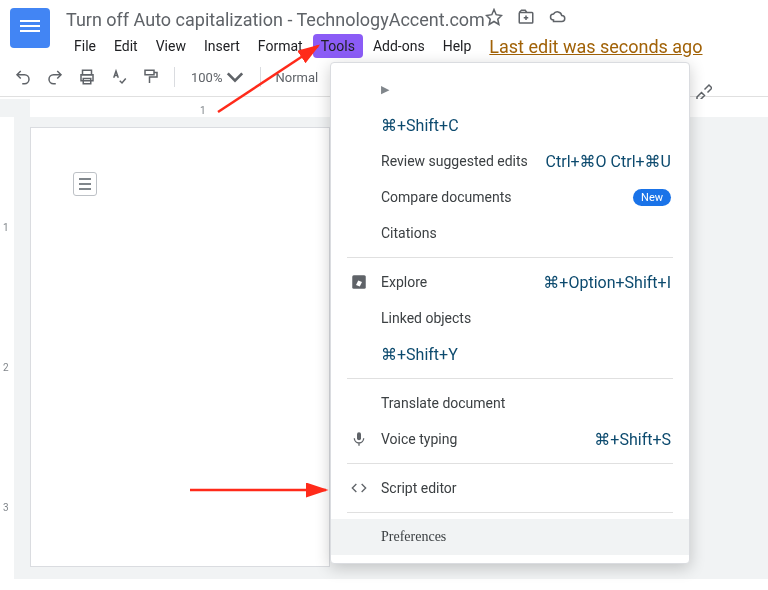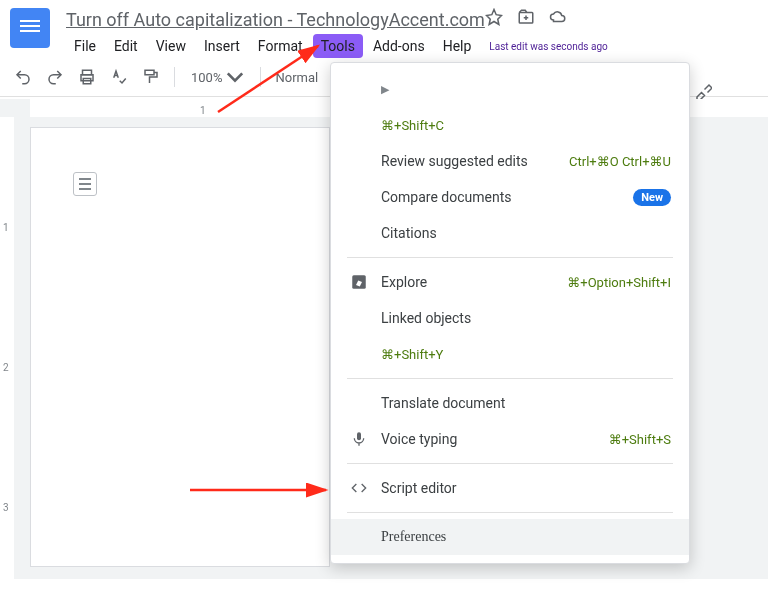--- a/index.html
+++ b/index.html
@@ -30,41 +30,41 @@
     position: absolute;
     left: 10px; right: 10px; top: 12px;
     height: 2px; background: #fff; box-shadow: 0 5px 0 #fff, 0 10px 0 #fff;
   }
   .title-area { flex: 1; }
   .doc-title {
     font-size: 18px;
     color: #5f6368;
     display: flex;
     align-items: center;
-    text-decoration: underline;
   }
   .title-icons { display: flex; gap: 14px; color: #5f6368; }
   .title-icons svg { width: 18px; height: 18px; }
   .menubar {
     display: flex;
     gap: 2px;
     margin-top: 4px;
     font-size: 14px;
     align-items: center;
   }
   .menubar-item {
     padding: 4px 8px;
     border-radius: 4px;
     cursor: pointer;
   }
   .menubar-item.active { background: #8b5cf6; }
   .last-edit {
     margin-left: 8px;
-    color: #4c1d95;
-    font-size: 10px;
+    color: #a16207;
+    text-decoration: underline;
+    font-size: 18px;
   }
   .toolbar {
     display: flex;
     align-items: center;
     padding: 6px 10px;
     border-bottom: 1px solid #e0e0e0;
     gap: 6px;
     font-size: 13px;
     color: #5f6368;
   }
@@ -120,25 +120,25 @@
   .menu-item {
     display:flex; align-items:center;
     padding: 8px 18px;
     cursor:pointer;
     gap:12px;
     min-height:36px;
   }
   .menu-item.highlight { background:#f1f3f4;font-family:Liberation Serif, serif; }
   .mi-icon { width:20px; display:flex; justify-content:center; color:#5f6368; }
   .mi-label { flex:1; }
-  .mi-shortcut { color:#4d7c0f; font-size:13px; }
+  .mi-shortcut { color:#0c4a6e; font-size:16px; }
   .mi-arrow { color:#80868b; font-size:11px; }
   .mi-badge {
     background:#1a73e8; color:#fff; font-size:11px;
-    padding:2px 8px; border-radius:10px; font-weight:700;
+    padding:2px 8px; border-radius:10px; font-weight:400;
   }
   .menu-sep { height:1px; background:#e0e0e0; margin:6px 16px; }
   .arrow {
     position:absolute;
     pointer-events:none;
   }
   .arrow svg { overflow:visible; }
 </style>
 </head>
 <body>

